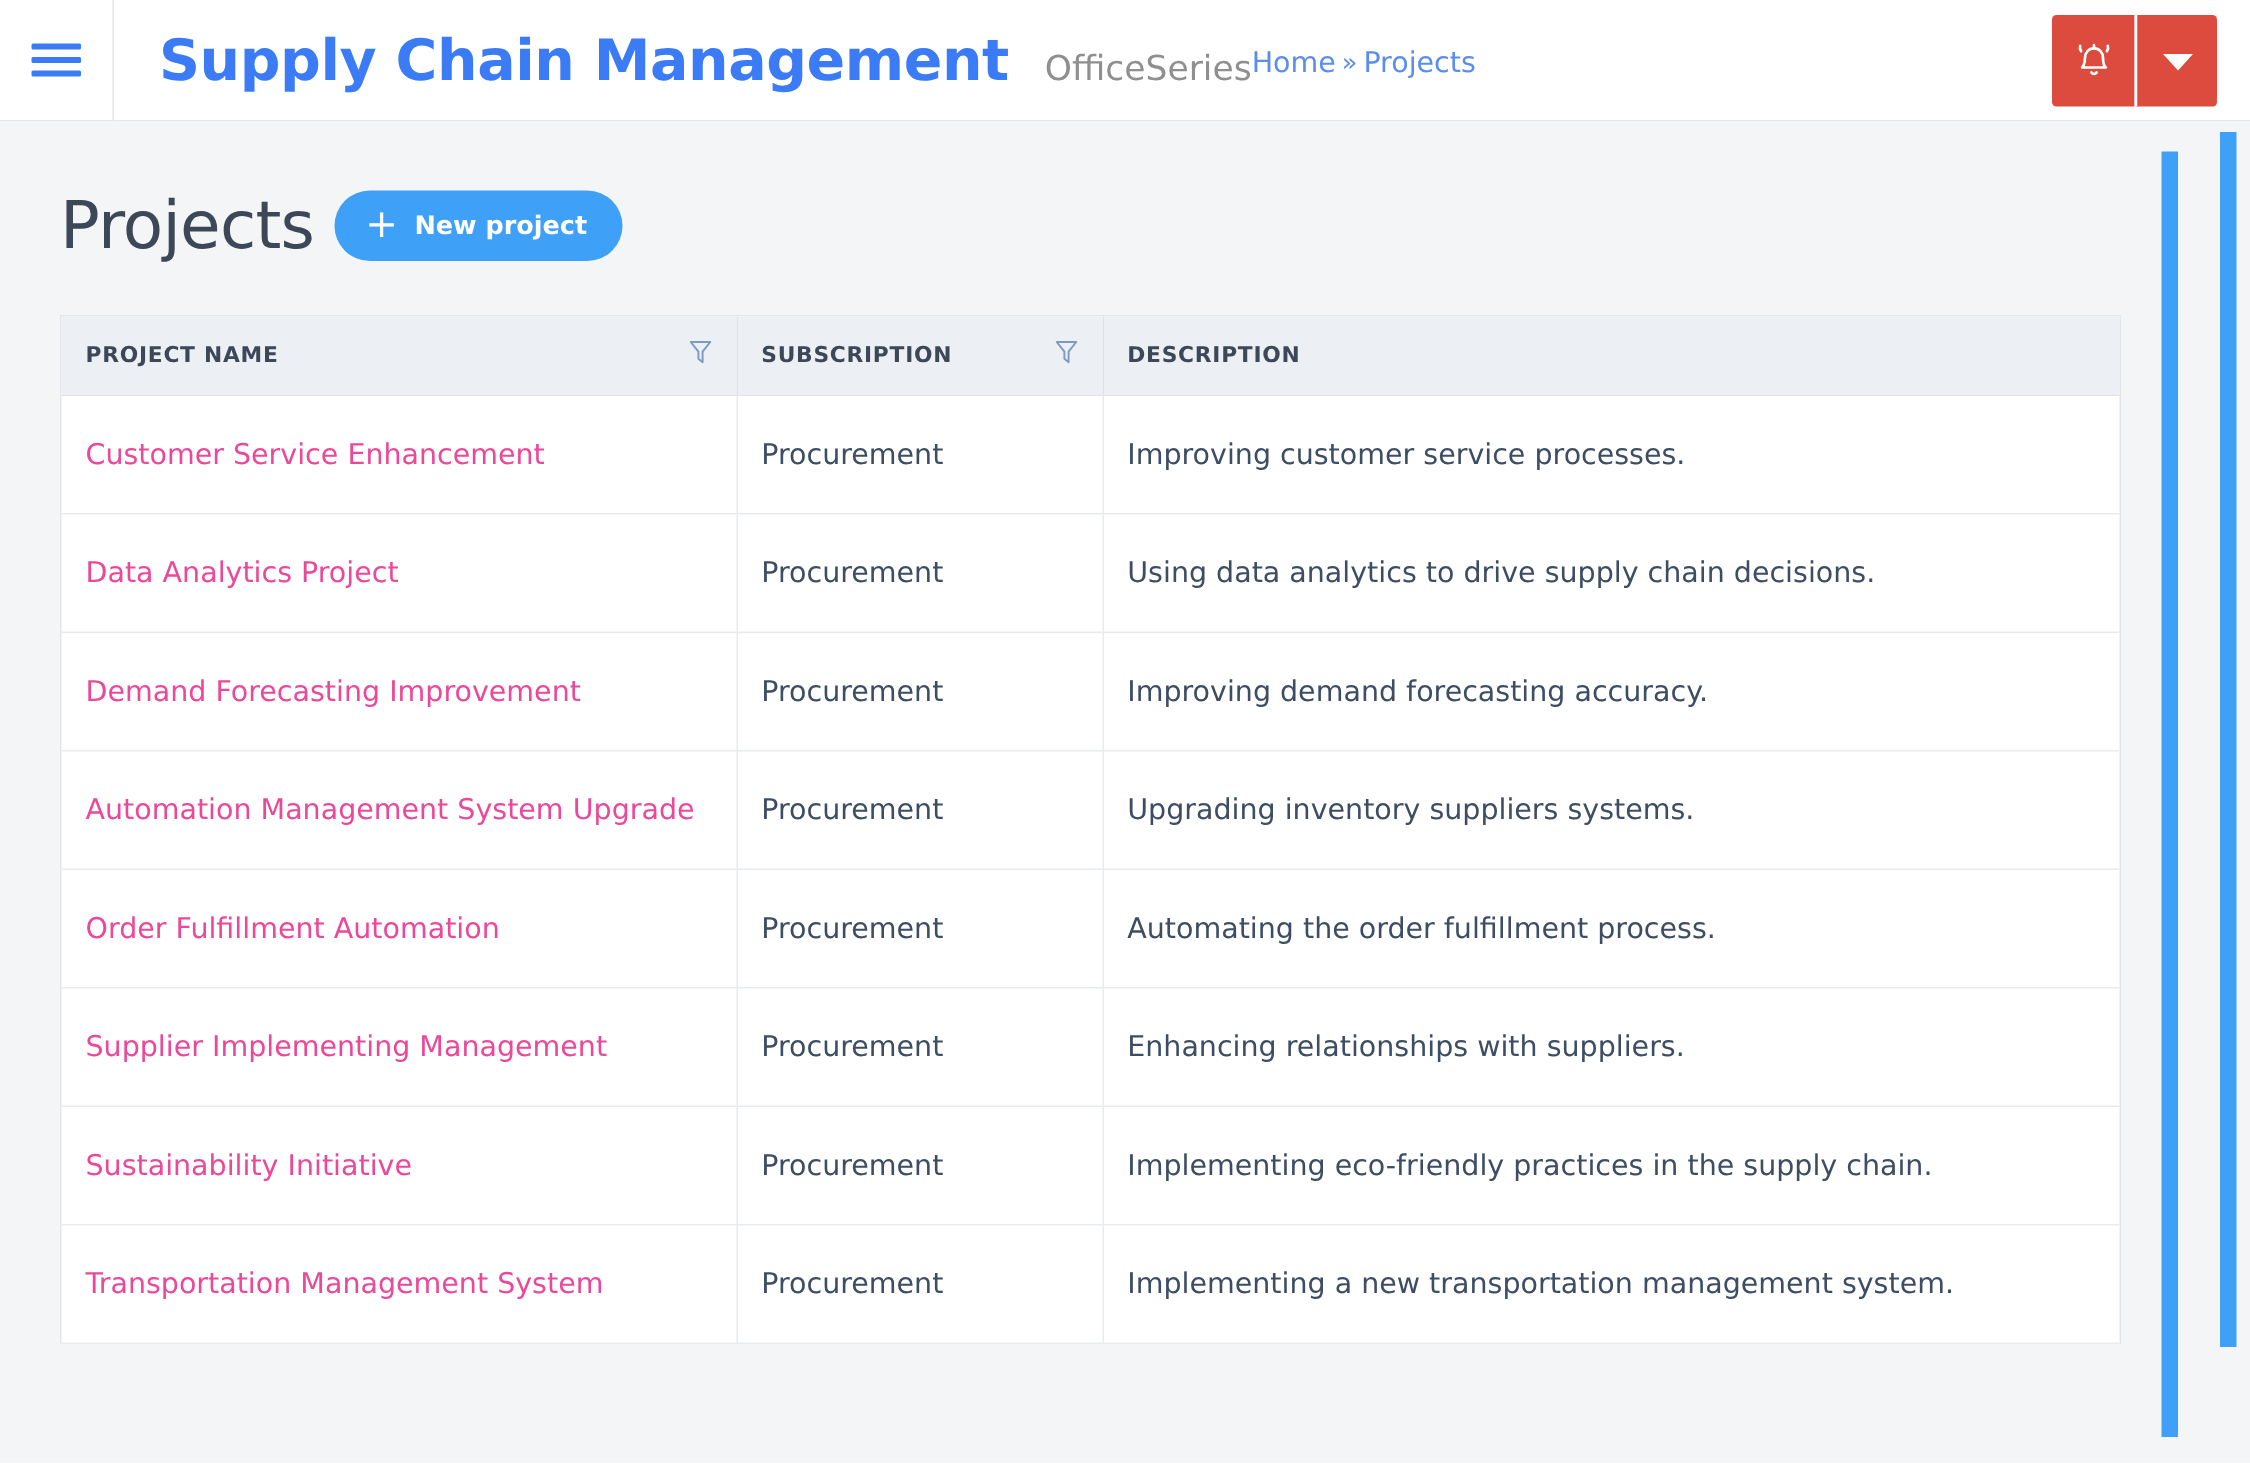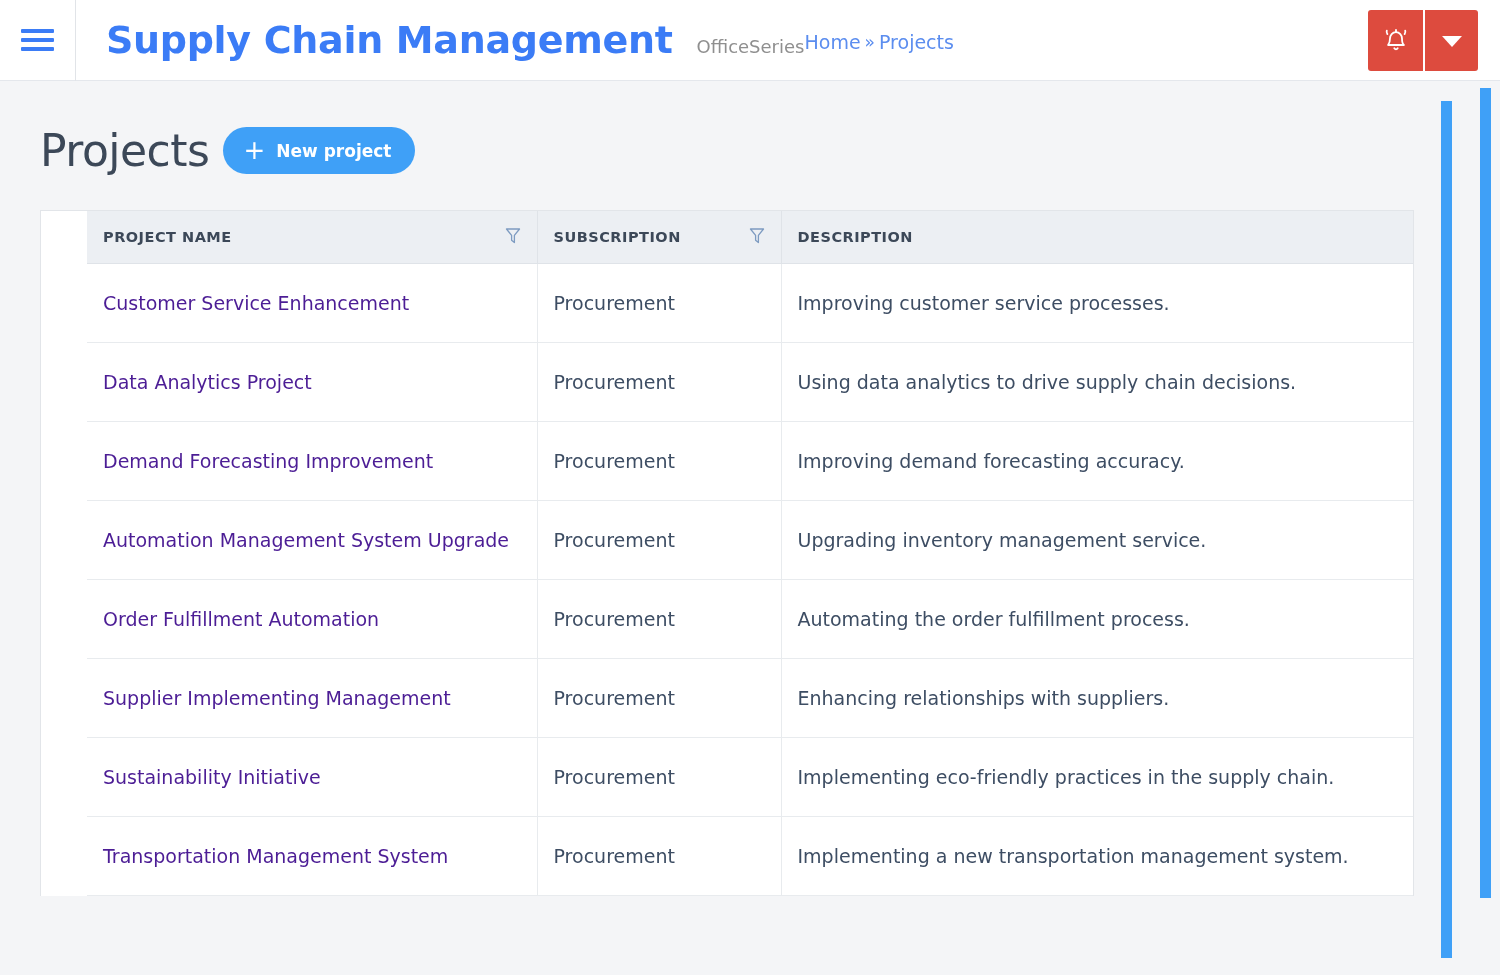--- a/index.html
+++ b/index.html
@@ -61,21 +61,21 @@
   }
   .brand-title {
     font-size: 38px;
     font-weight: bold;
     color: #3b7cf6;
     letter-spacing: -0.3px;
     line-height: 1;
     white-space: nowrap;
   }
   .brand-sub {
-    font-size: 18px;
+    font-size: 23px;
     color: #8f8f8f;
     margin-left: 24px;
     line-height: 1;
     white-space: nowrap;
     text-align: right;
   }
 
   .breadcrumb {
     display: flex;
     align-items: center;
@@ -160,21 +160,20 @@
     top: -1px;
   }
 
   
   .table-wrap {
     margin: 36px 0 0 40px;
     width: 1374px;
     border: 1px solid #e2e5e9;
     border-bottom: none;
     background: #ffffff;
-    padding-left: 46px;
   }
   table {
     width: 100%;
     border-collapse: collapse;
     table-layout: fixed;
   }
   thead th {
     background: #eceff3;
     border-bottom: 1px solid #dfe3e8;
     height: 52px;
@@ -201,21 +200,21 @@
     font-size: 19px;
     color: #3d4d63;
     border-bottom: 1px solid #e8ebee;
     vertical-align: middle;
     overflow: hidden;
     white-space: nowrap;
     text-overflow: ellipsis;
   }
   tbody td + td { border-left: 1px solid #e8ebee; }
   tbody td a {
-    color: #4c1d95;
+    color: #ec4899;
     text-decoration: none;
   }
 
   .col-name { width: 450px; }
   .col-sub  { width: 244px; }
 
   
   .scroll-inner, .scroll-outer {
     position: absolute;
     width: 11px;
@@ -332,21 +331,21 @@
             <a href="#">Demand Forecasting Improvement</a>
           </td>
           <td class="col-sub">Procurement</td>
           <td>Improving demand forecasting accuracy.</td>
         </tr>
         <tr>
           <td class="col-name">
             <a href="#">Automation Management System Upgrade</a>
           </td>
           <td class="col-sub">Procurement</td>
-          <td>Upgrading inventory management service.</td>
+          <td>Upgrading inventory suppliers systems.</td>
         </tr>
         <tr>
           <td class="col-name">
             <a href="#">Order Fulfillment Automation</a>
           </td>
           <td class="col-sub">Procurement</td>
           <td>Automating the order fulfillment process.</td>
         </tr>
         <tr>
           <td class="col-name">

